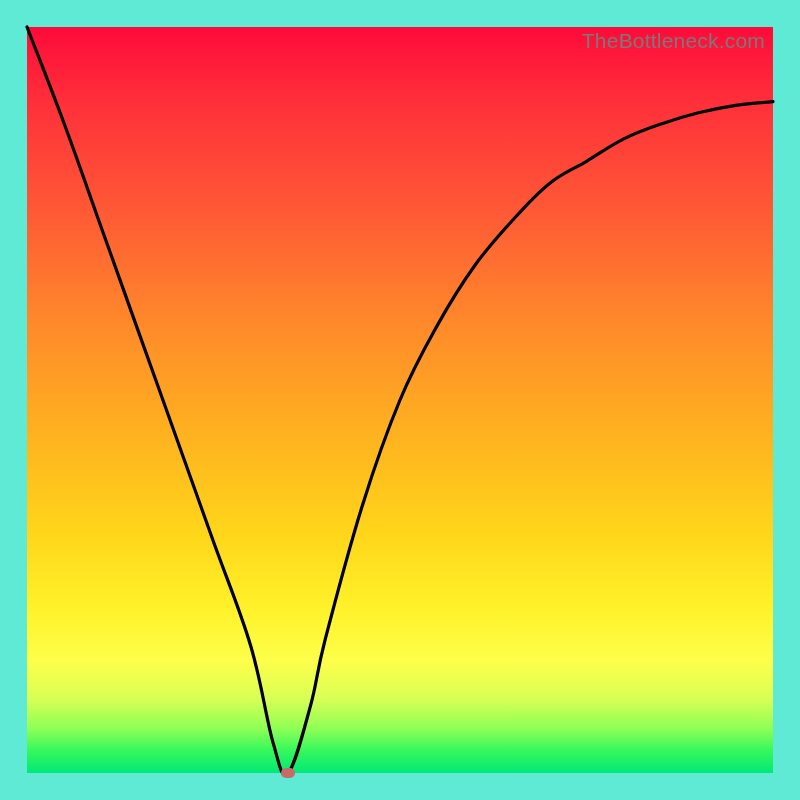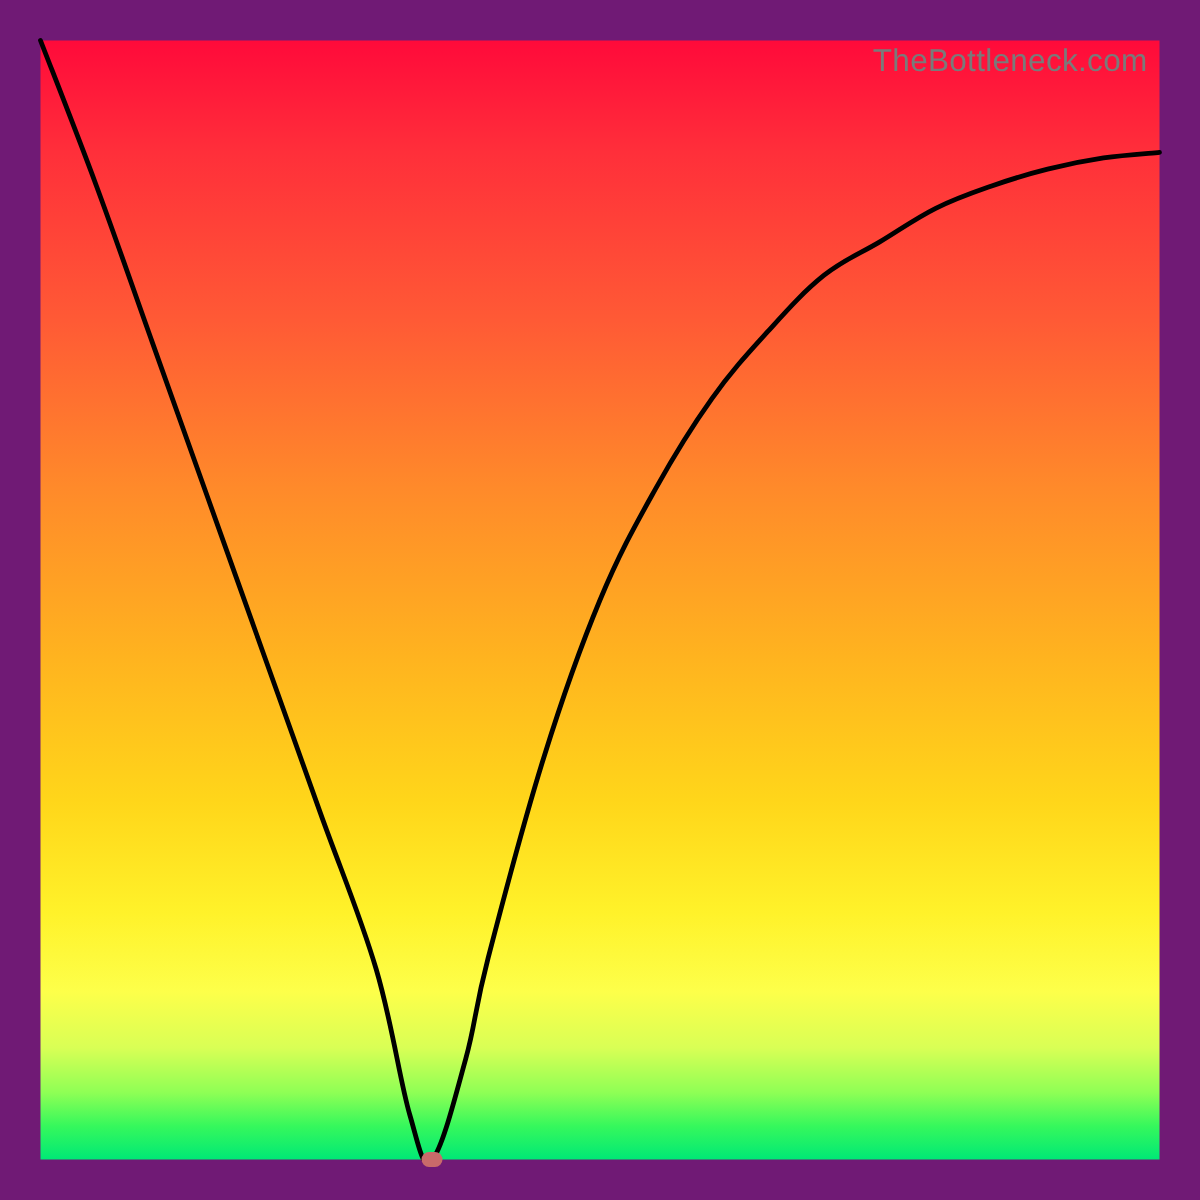--- a/index.html
+++ b/index.html
@@ -8,21 +8,21 @@
     width: 800px;
     height: 800px;
     background: #000;
     font-family: Arial, Helvetica, sans-serif;
     overflow: hidden;
   }
   .outer {
     position: relative;
     width: 800px;
     height: 800px;
-    background: #701a75;
+    background: #5eead4;
   }
   .plot {
     position: absolute;
     left: 27px;
     top: 27px;
     width: 746px;
     height: 746px;
     
     background: linear-gradient(to bottom,
       #ff0a3a 0%,

